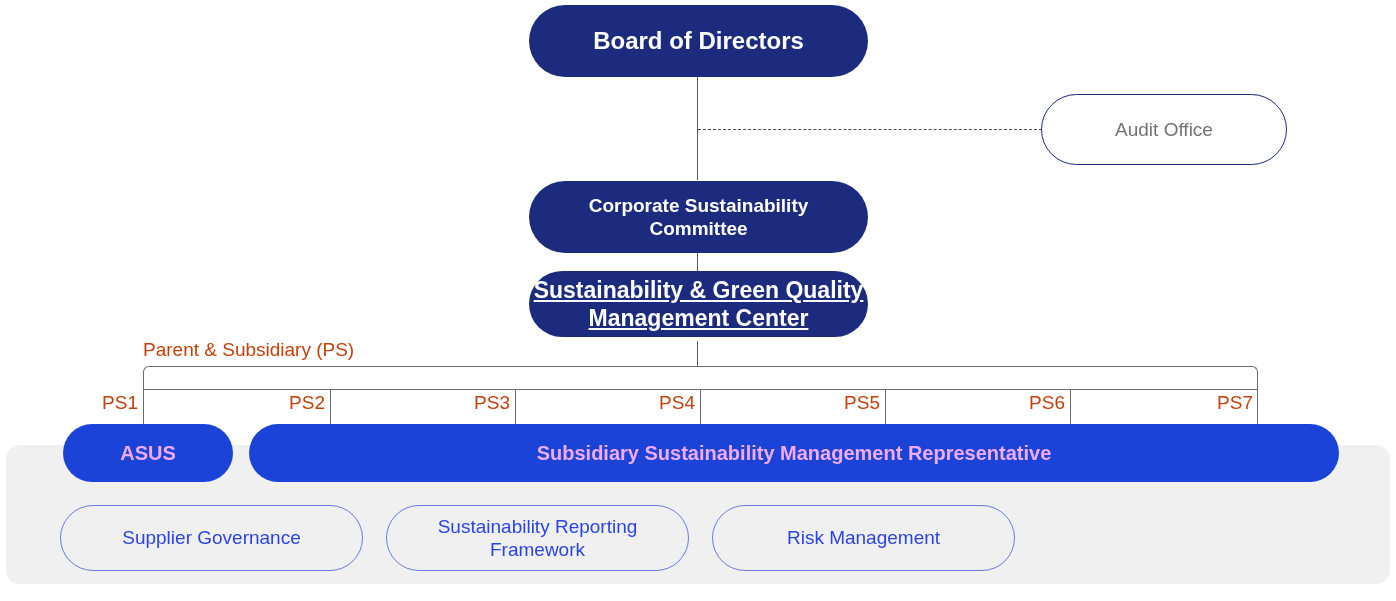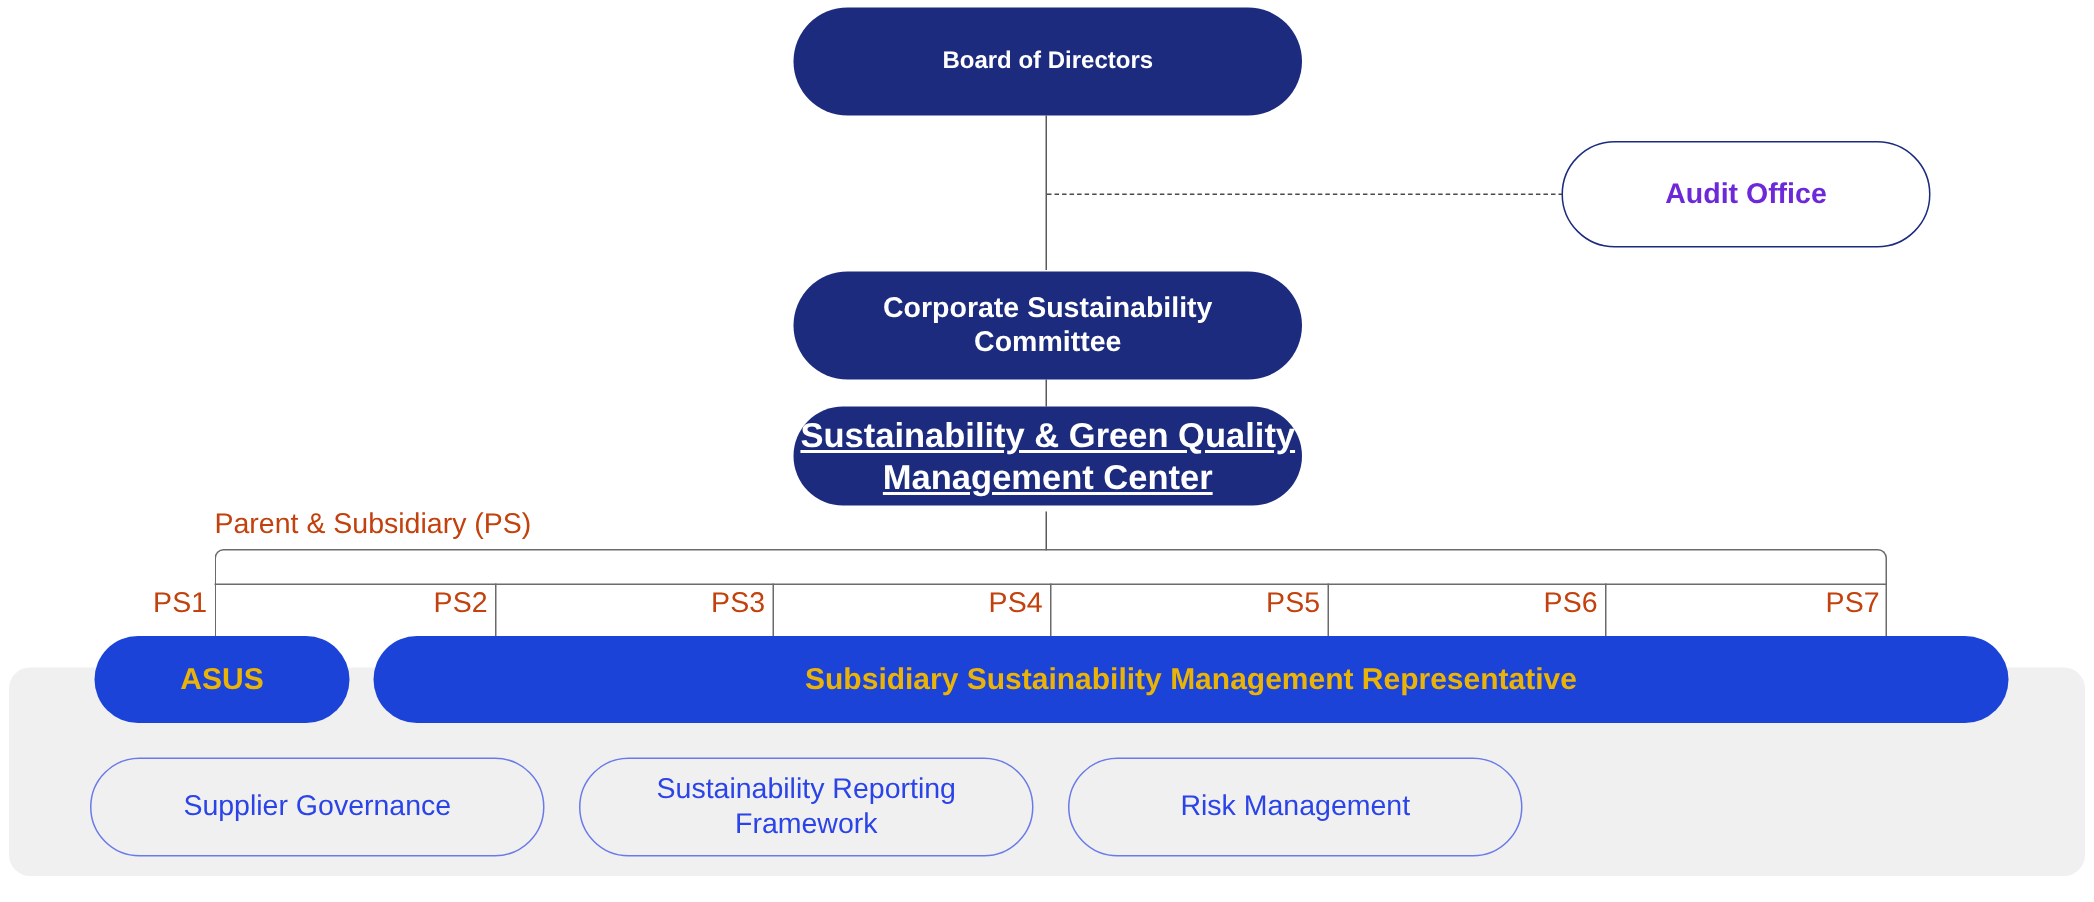--- a/index.html
+++ b/index.html
@@ -29,27 +29,27 @@
     line-height: 1.22;
     border-radius: 999px;
   }
   .pill-navy {
     background: #1c2b7e;
     color: #ffffff;
     font-weight: bold;
   }
   .pill-outline-navy {
     background: #ffffff;
-    color: #6d28d9;
+    color: #737373;
     border: 1.6px solid #1c2b7e;
-    font-weight: bold;
+    font-weight: normal;
   }
   .pill-blue {
     background: #1b43d8;
-    color: #eab308;
+    color: #f0abfc;
     font-weight: bold;
   }
   .pill-outline-blue {
     background: #f0f0f0;
     color: #2b44e8;
     border: 1.5px solid #6a7ae8;
     font-weight: normal;
   }
 
   
@@ -105,21 +105,21 @@
 <div id="canvas">
 
   <div class="vline" style="left:697px; top:77px; height:103px;"></div>
 
   <div class="hline-dashed" style="left:698px; top:129px; width:344px;"></div>
 
   <div class="vline" style="left:697px; top:253px; height:18px;"></div>
 
   <div class="vline" style="left:697px; top:341px; height:26px;"></div>
 
-  <div class="pill pill-navy" style="left:529px; top:5px; width:339px; height:72px; font-size:16px;">
+  <div class="pill pill-navy" style="left:529px; top:5px; width:339px; height:72px; font-size:24px;">
     <span>Board of Directors</span>
   </div>
 
   <div class="pill pill-outline-navy" style="left:1041px; top:94px; width:246px; height:71px; font-size:19px;">
     <span>Audit Office</span>
   </div>
 
   <div class="pill pill-navy" style="left:529px; top:181px; width:339px; height:72px; font-size:19px; flex-direction:column;text-align:right;">
     <span>Corporate Sustainability</span>
     <span>Committee</span>

